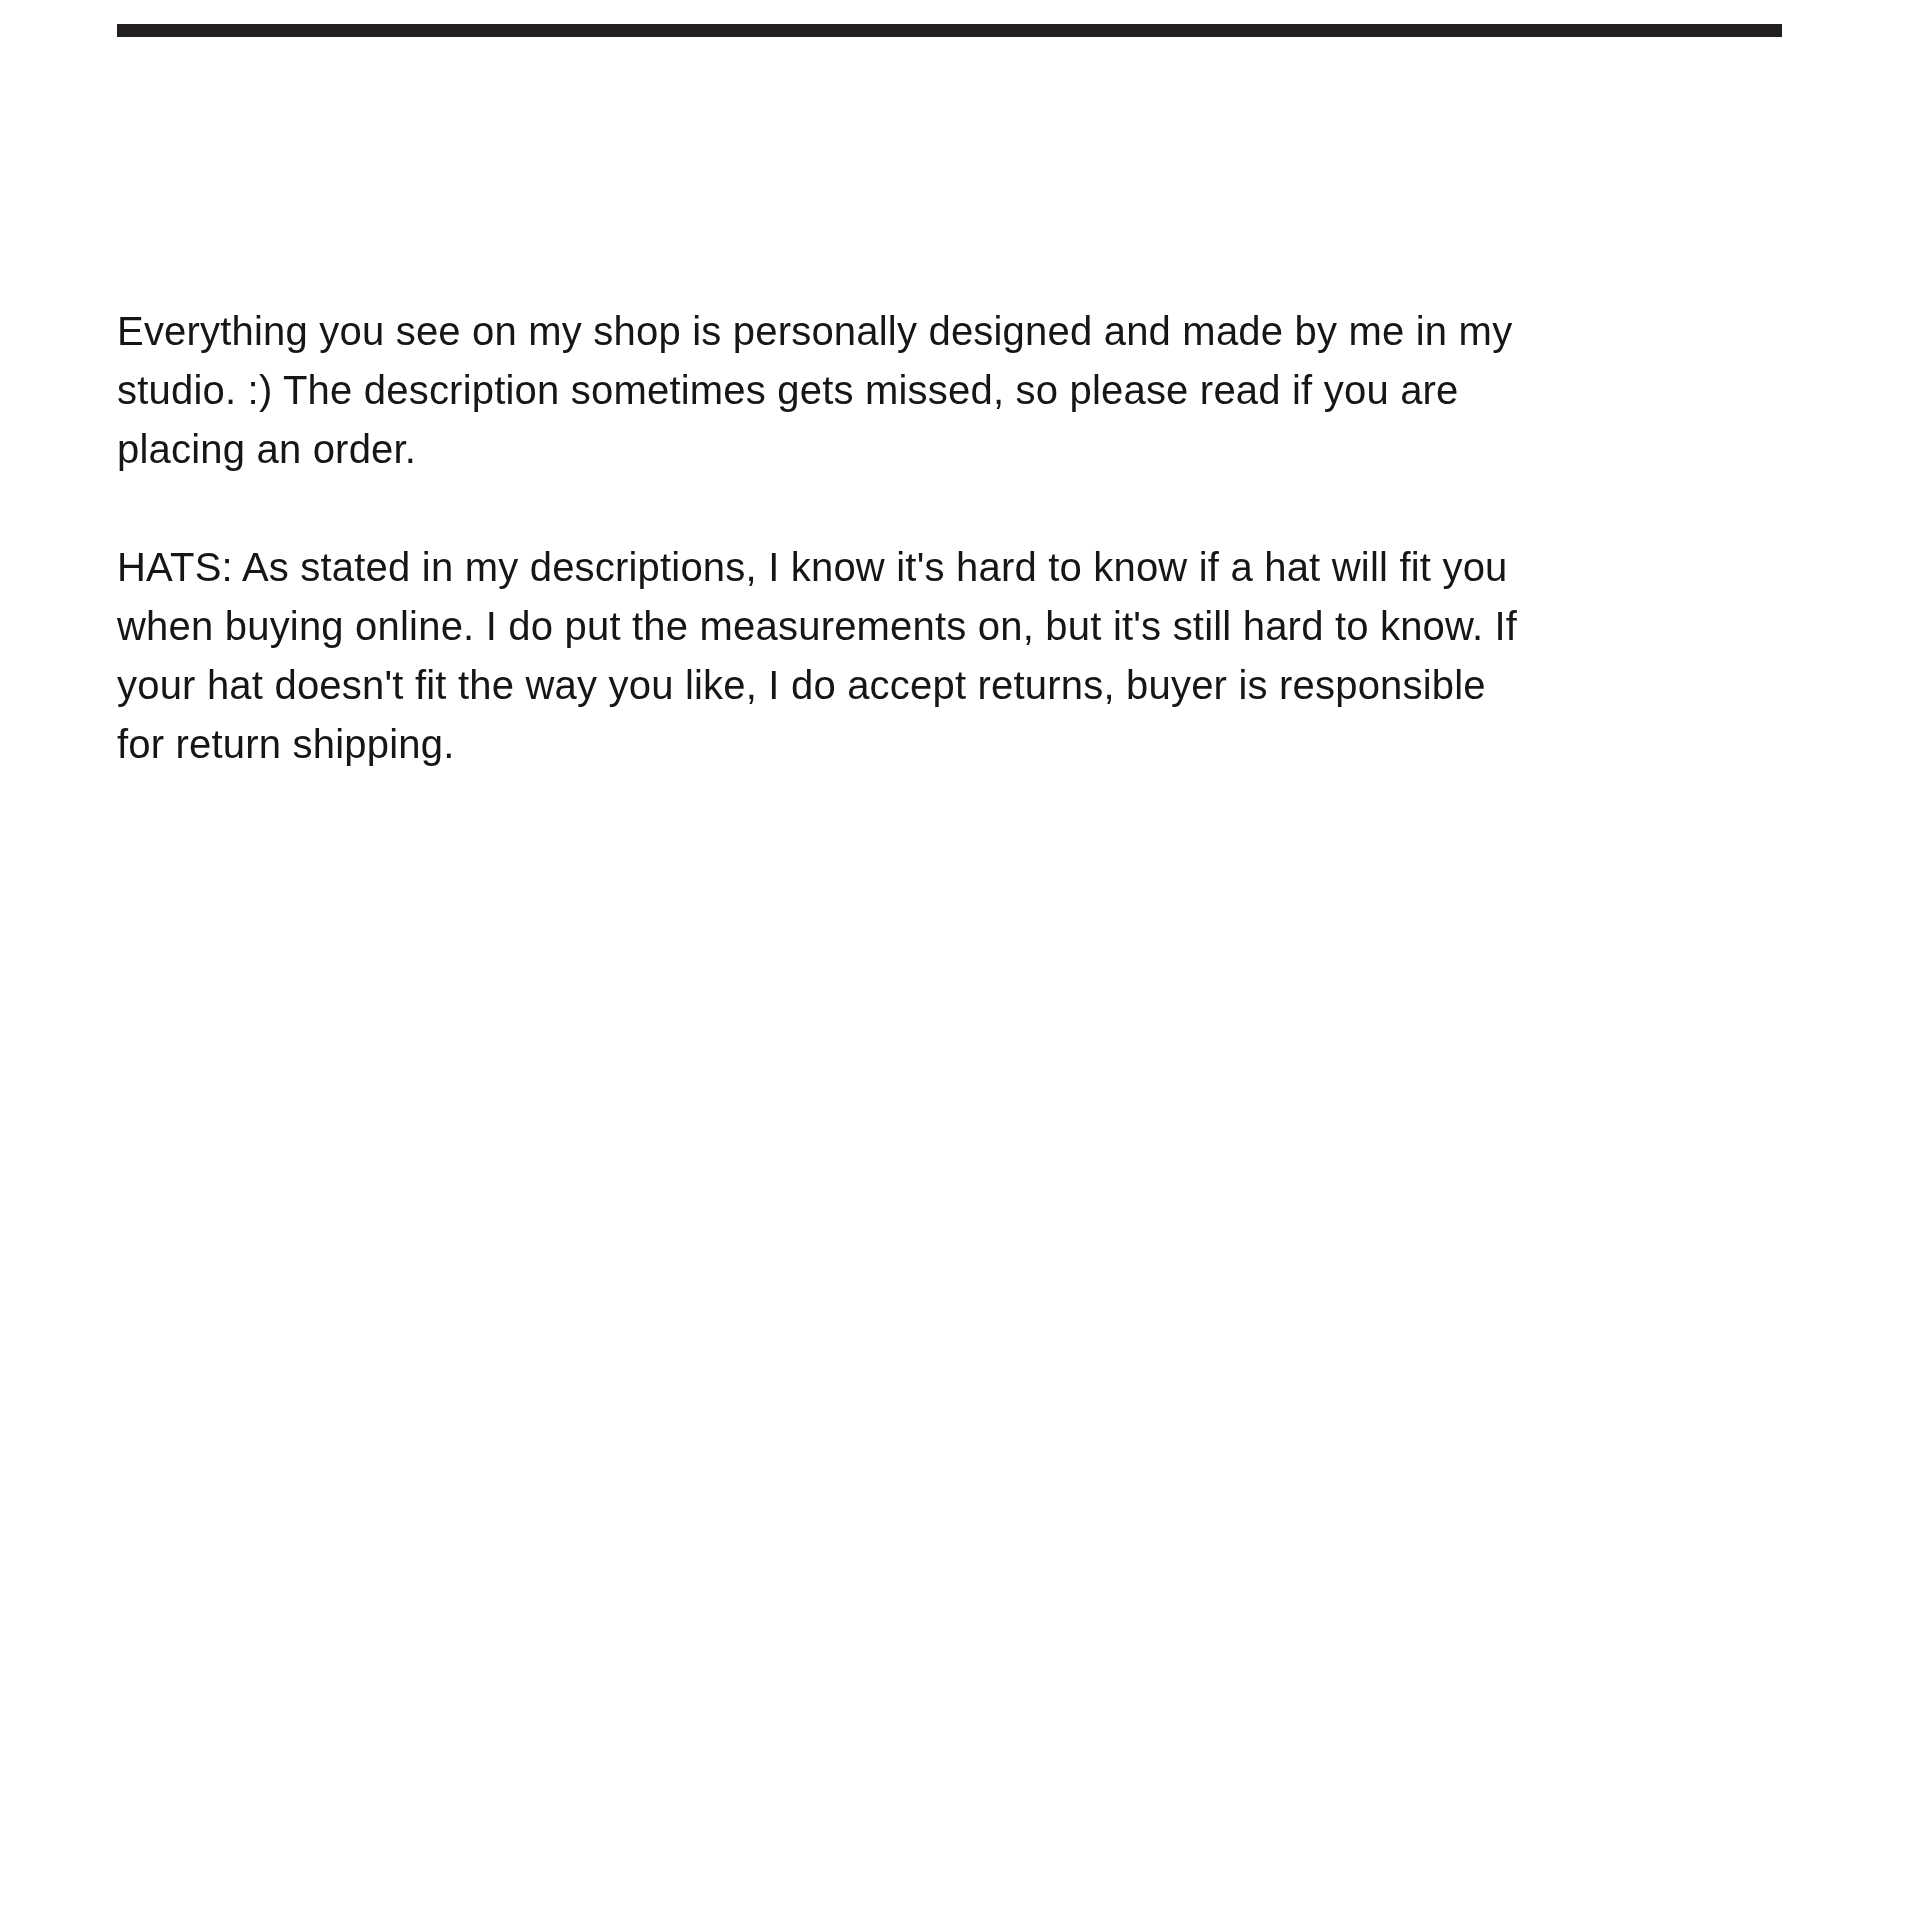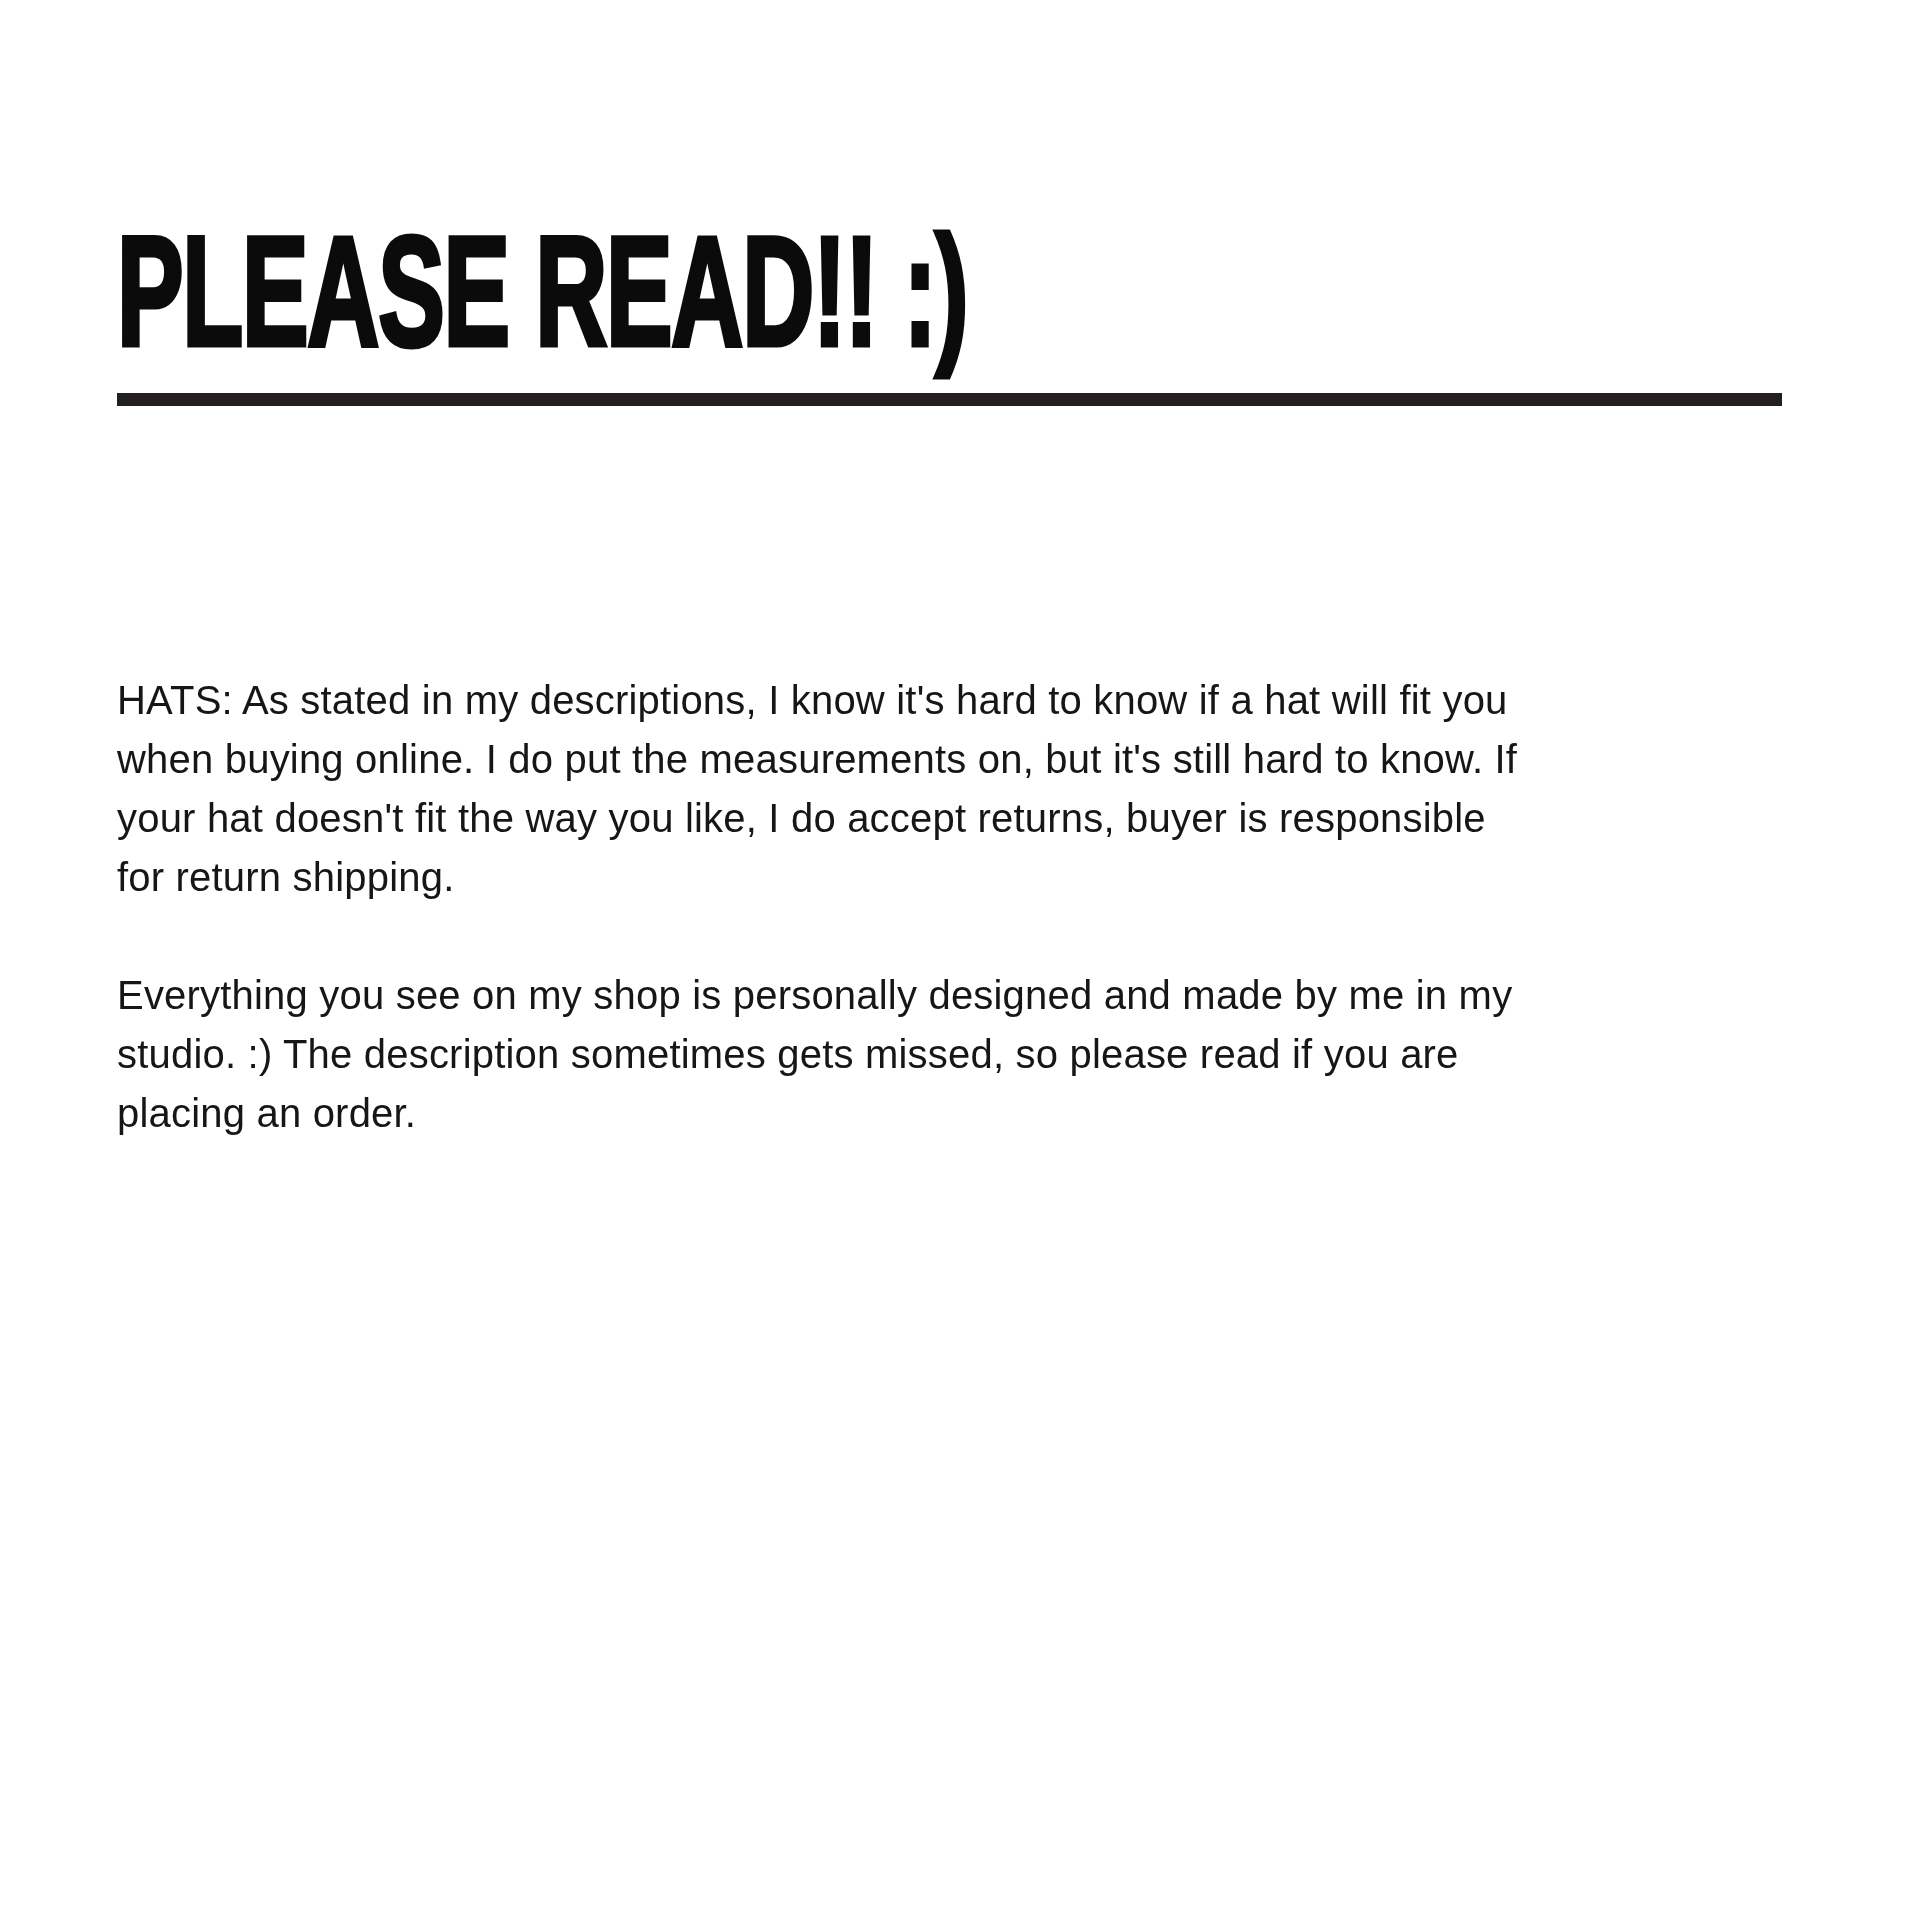--- a/index.html
+++ b/index.html
@@ -58,28 +58,27 @@
     white-space: pre-line;   
     margin-bottom: 59px;      
   }
   .body-text p:last-child { margin-bottom: 0; }
 </style>
 </head>
 <body>
 
 <div class="page">
 
-  <h1 class="title"><span class="squeeze">PLEASE READ!! :)</span></h1>
 
   <div class="rule"></div>
 
   <div class="body-text">
+    <p>Everything you see on my shop is personally designed and made by me in my
+studio. :) The description sometimes gets missed, so please read if you are
+placing an order.</p>
     <p>HATS: As stated in my descriptions, I know it's hard to know if a hat will fit you
 when buying online. I do put the measurements on, but it's still hard to know. If
 your hat doesn't fit the way you like, I do accept returns, buyer is responsible
 for return shipping.</p>
-    <p>Everything you see on my shop is personally designed and made by me in my
-studio. :) The description sometimes gets missed, so please read if you are
-placing an order.</p>
   </div>
 
 </div>
 
 
 </body></html>

